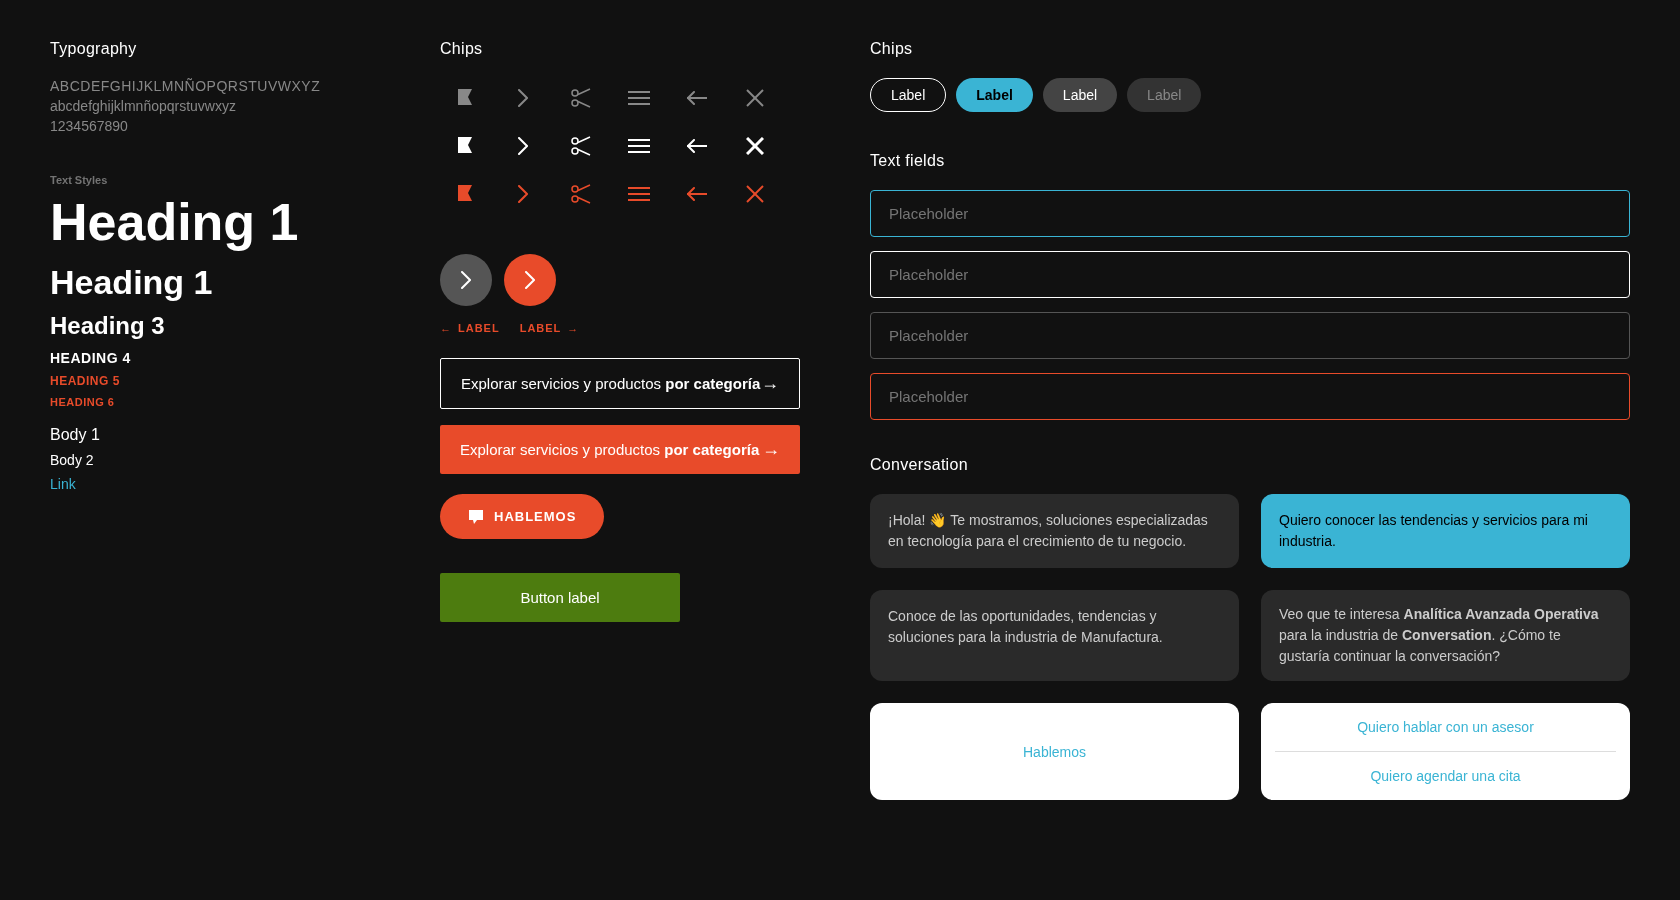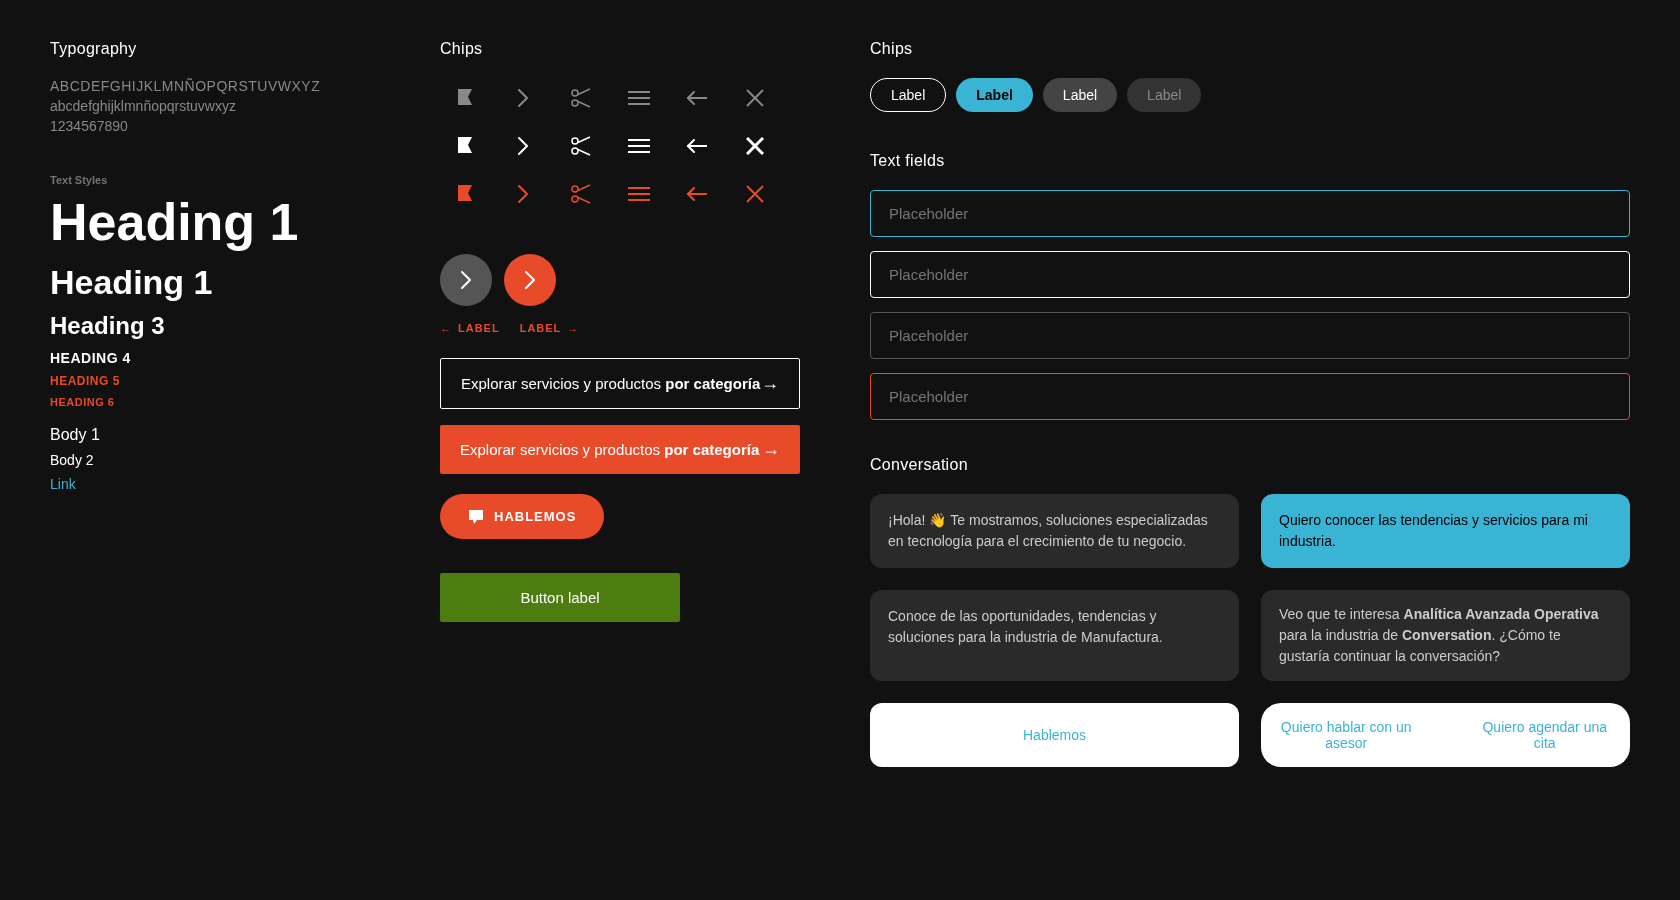--- a/index.html
+++ b/index.html
@@ -443,24 +443,24 @@
       color: #3ab4d4;
       font-size: 14px;
       cursor: pointer;
       padding: 16px 18px;
       width: 100%;
       text-align: center;
     }
 
     .conv-bubble-white-right {
       background: #fff;
-      border-radius: 20px;
-      font-size: 14px;
-      display: flex;
-      flex-direction: row;
+      border-radius: 12px;
+      font-size: 14px;
+      display: flex;
+      flex-direction: column;
     }
 
     .conv-link-divider {
       border: none;
       border-top: 1px solid #ddd;
       margin: 0 14px;
     }
 
     
     svg { display: inline-block; vertical-align: middle; }

